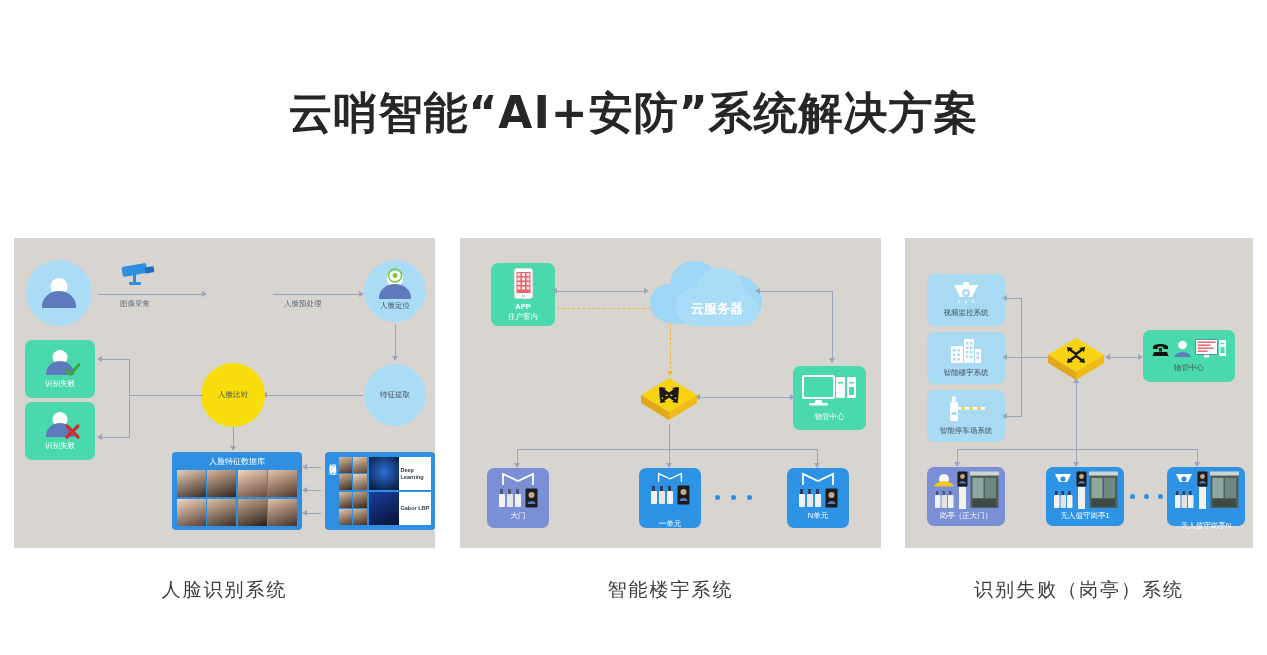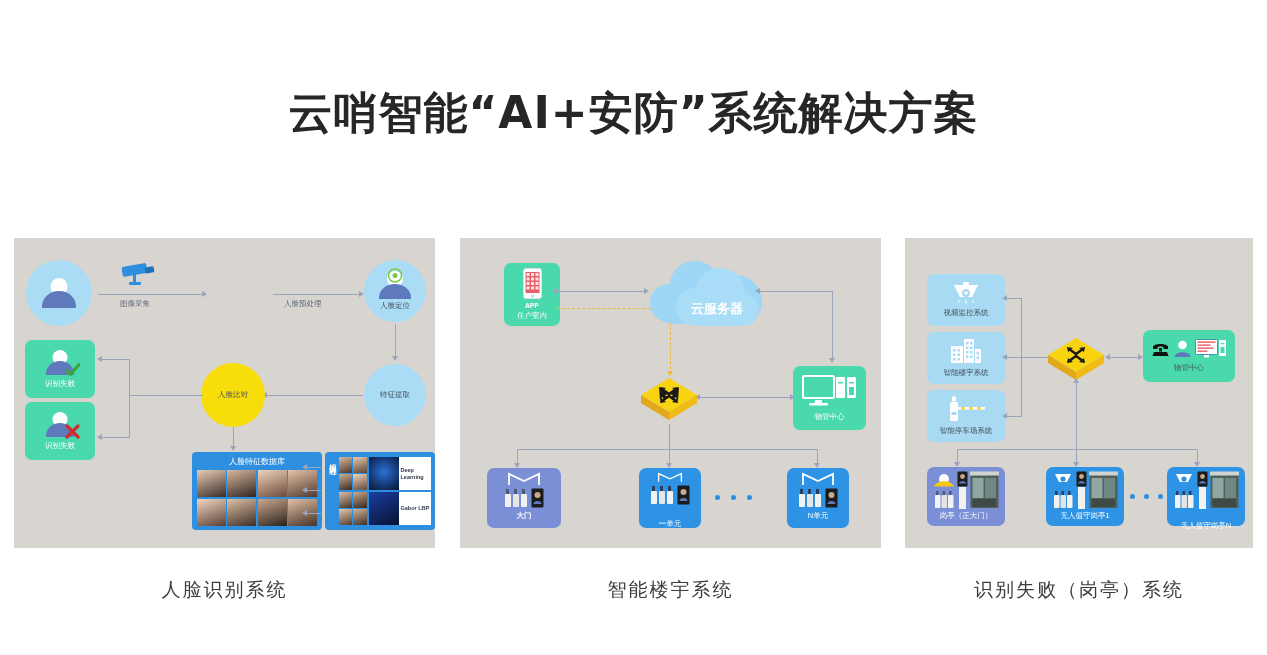--- a/index.html
+++ b/index.html
@@ -233,21 +233,21 @@
       <svg style="position:absolute;right:-5px;bottom:-2px;" width="15" height="15" viewBox="0 0 15 15">
         <path d="M2 2 L13 13 M13 2 L2 13" fill="none" stroke="#d12d2d" stroke-width="3.2" stroke-linecap="round"></path>
       </svg>
     </div>
     <div class="node-label white" style="margin-top:4px;">识别失败</div>
   </div>
 
   <div class="line vline" style="left:219px; top:189px; height:19px;"></div>
   <div class="arrow down" style="left:216px; top:208px;"></div>
 
-  <div class="node bluebx" style="left:158px; top:214px; width:130px; height:78px; border-radius:4px; padding:4px 5px;margin-left:20px;">
+  <div class="node bluebx" style="left:158px; top:214px; width:130px; height:78px; border-radius:4px; padding:4px 5px;">
     <div class="db-title">人脸特征数据库</div>
     <div class="face-grid" style="margin-top:3px;height:56px;">
       <div class="f" style="background:linear-gradient(160deg,#e8cdb5,#3a2d28);"></div>
       <div class="f" style="background:linear-gradient(160deg,#d8b79c,#2f2520);"></div>
       <div class="f" style="background:linear-gradient(160deg,#f0d4bc,#6b4a3a);"></div>
       <div class="f" style="background:linear-gradient(160deg,#e6c3a8,#50392e);"></div>
       <div class="f" style="background:linear-gradient(160deg,#f2d8c2,#5a4034);"></div>
       <div class="f" style="background:linear-gradient(160deg,#dcc0a4,#3c2e26);"></div>
       <div class="f" style="background:linear-gradient(160deg,#c9a88d,#2a211c);"></div>
       <div class="f" style="background:linear-gradient(160deg,#e2c1a6,#443228);"></div>
@@ -285,21 +285,21 @@
         <div style="flex:1;background:#ffffff;display:flex;align-items:center;padding-left:2px;">
           <span class="ml-label">Gabor LBP</span>
         </div>
       </div>
     </div>
   </div>
 </div>
 
 <div class="panel" id="panel-2">
 
-  <div class="node rounded green" style="left:44px; top:25px; width:56px; height:63px;font-family:Liberation Mono, monospace;">
+  <div class="node rounded green" style="left:31px; top:25px; width:64px; height:63px;">
     <svg width="19" height="31" viewBox="0 0 19 31">
       <rect x="0.5" y="0.5" width="18" height="30" rx="2.5" fill="#ffffff" stroke="#dedede"></rect>
       <rect x="2.5" y="4" width="14" height="21" fill="#e85f6a"></rect>
       <g fill="#ffffff" opacity="0.85">
         <rect x="3.5" y="5" width="3" height="3"></rect>
           <rect x="8" y="5" width="3" height="3"></rect>
           <rect x="12.5" y="5" width="3" height="3"></rect>
         <rect x="3.5" y="9.5" width="3" height="3"></rect>
           <rect x="8" y="9.5" width="3" height="3"></rect>
           <rect x="12.5" y="9.5" width="3" height="3"></rect>
@@ -384,21 +384,21 @@
 
   <div class="line vline" style="left:209px; top:186px; height:25px;"></div>
   <div class="line hline" style="left:57px; top:211px; width:300px;"></div>
   <div class="line vline" style="left:57px; top:211px; height:14px;"></div>
   <div class="arrow down" style="left:54px; top:225px;"></div>
   <div class="line vline" style="left:209px; top:211px; height:14px;"></div>
   <div class="arrow down" style="left:206px; top:225px;"></div>
   <div class="line vline" style="left:357px; top:211px; height:14px;"></div>
   <div class="arrow down" style="left:354px; top:225px;"></div>
 
-  <div class="node rounded dblue" style="left:27px; top:230px; width:74px; height:60px; justify-content:flex-start; padding-top:4px;font-weight:bold;">
+  <div class="node rounded dblue" style="left:27px; top:230px; width:62px; height:60px; justify-content:flex-start; padding-top:4px;">
     <svg width="34" height="14" viewBox="0 0 34 14">
       <path d="M2 13 L2 2 L17 9 L32 2 L32 13" fill="none" stroke="#ffffff" stroke-width="1.8"></path>
     </svg>
     <div style="display:flex;align-items:flex-end;gap:3px;margin-top:2px;">
       <svg width="24" height="20" viewBox="0 0 24 20">
         <rect x="1" y="6" width="6" height="13" rx="1" fill="#f2f2f2"></rect>
         <rect x="9" y="6" width="6" height="13" rx="1" fill="#e6e6e6"></rect>
         <rect x="17" y="6" width="6" height="13" rx="1" fill="#f2f2f2"></rect>
         <rect x="2" y="1" width="3" height="5" fill="#4a5a7a"></rect>
         <rect x="10" y="1" width="3" height="5" fill="#4a5a7a"></rect>

